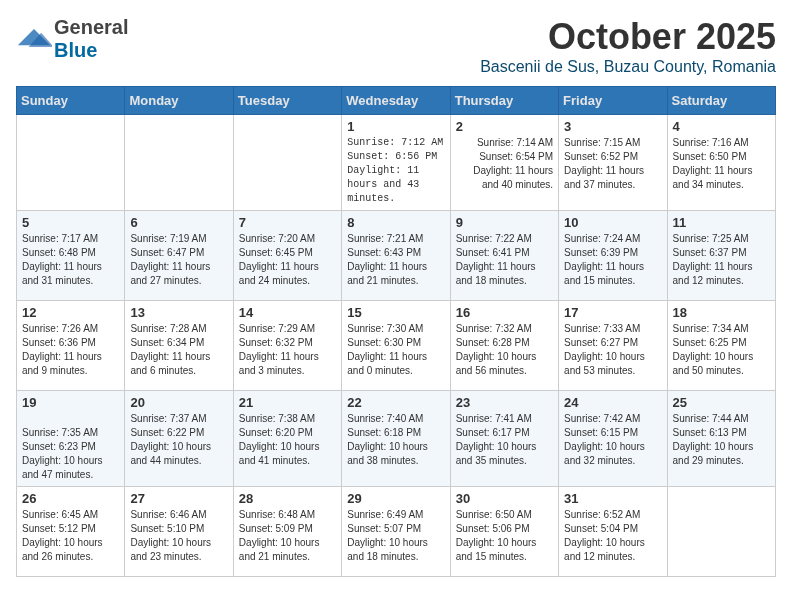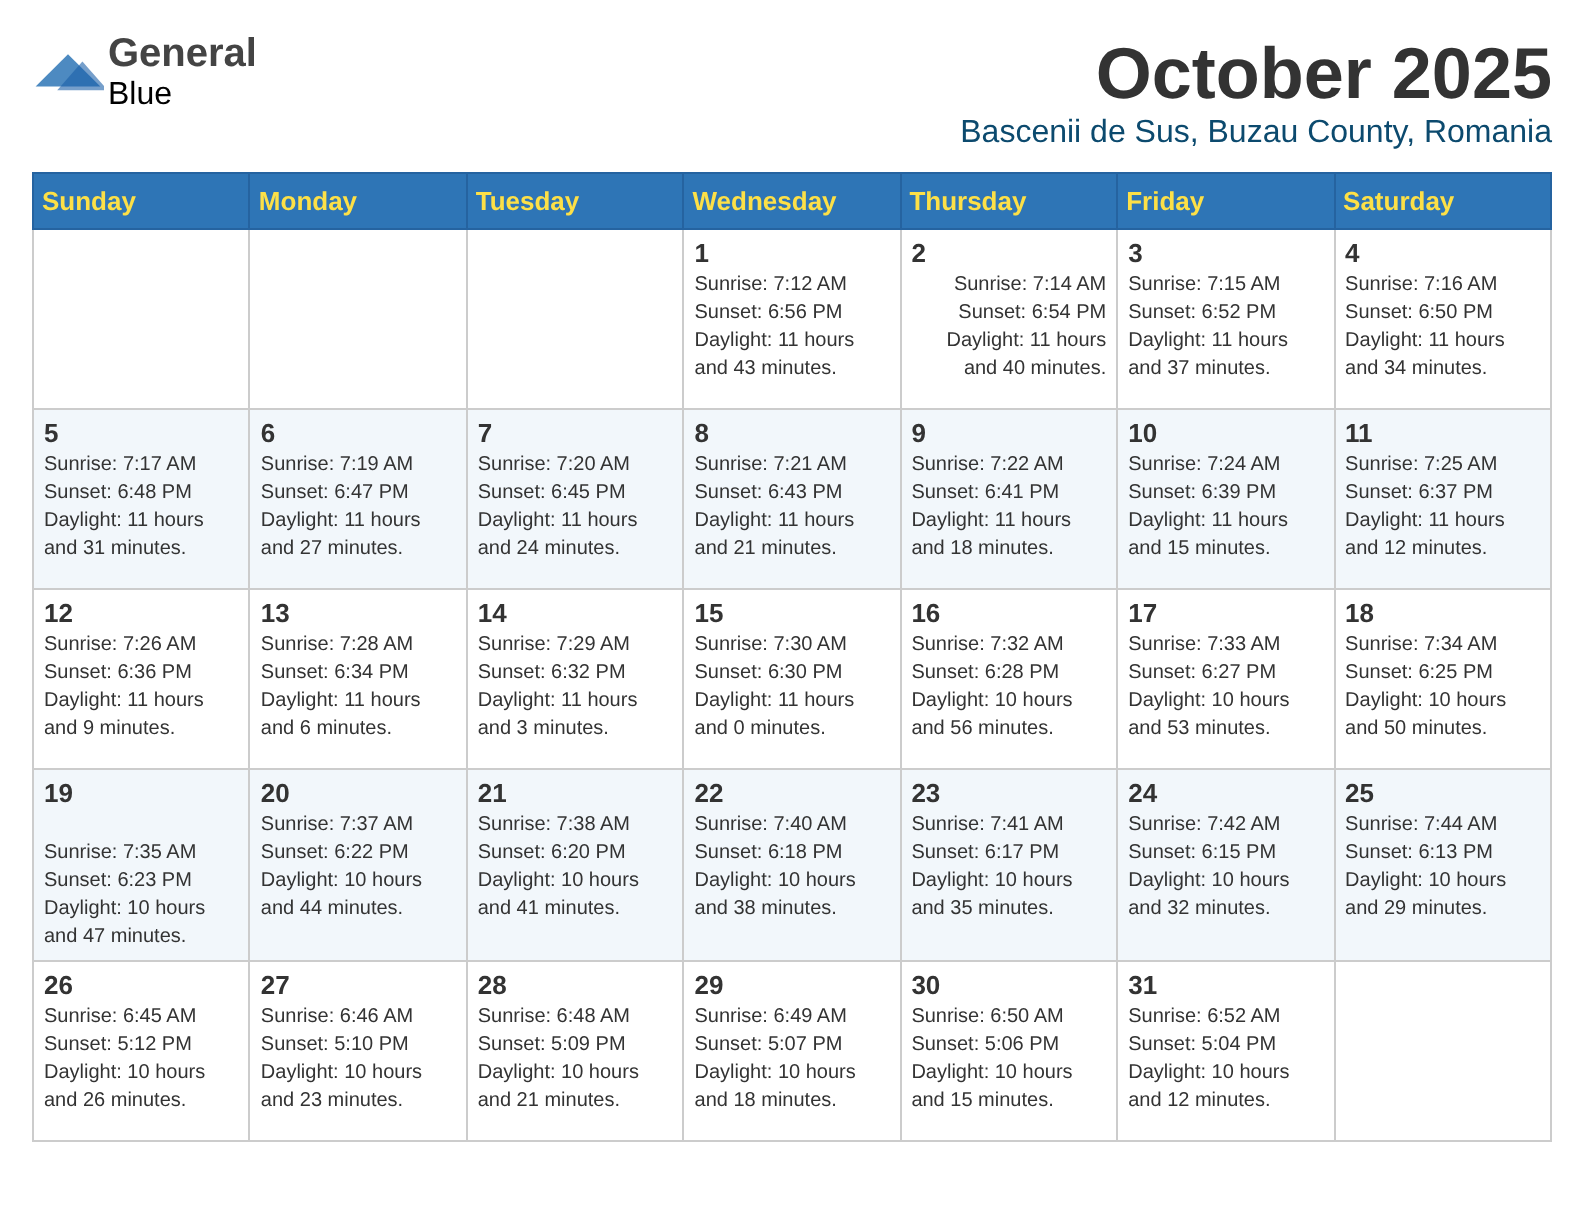--- a/index.html
+++ b/index.html
@@ -44,21 +44,21 @@
       font-size: 16px;
       color: #0c4a6e;
     }
     .calendar {
       width: 100%;
       border-collapse: collapse;
       border: 1px solid #ccc;
     }
     .calendar th {
       background-color: #2e75b6;
-      color: #fde047;
+      color: #e5e5e5;
       font-size: 13px;
       font-weight: bold;
       padding: 6px 4px;
       text-align: left;
       border: 1px solid #2563a0;
     }
     .calendar td {
       border: 1px solid #ccc;
       vertical-align: top;
       padding: 4px 5px;
@@ -95,21 +95,21 @@
 
 <div class="header">
   <div class="logo">
     <div class="logo-text-row">
       <svg class="logo-icon" viewBox="0 0 40 26" xmlns="http://www.w3.org/2000/svg">
         <polygon points="20,2 38,20 2,20" fill="#2e75b6" opacity="0.85"></polygon>
         <polygon points="28,6 42,22 14,22" fill="#1a5fa8" opacity="0.6"></polygon>
       </svg>
       <span>
         <span style="font-size:20px;font-weight:bold;color:#444;">General</span><br>
-        <span style="font-size:16px;font-weight:normal;color:#000000;">Blue</span>
+        <span style="font-size:20px;font-weight:bold;color:#0369a1;">Blue</span>
       </span>
     </div>
   </div>
   <div class="title-section">
     <div class="month-title">October 2025</div>
     <div class="subtitle">Bascenii de Sus, Buzau County, Romania</div>
   </div>
 </div>
 
 <table class="calendar">
@@ -124,21 +124,21 @@
       <th>Saturday</th>
     </tr>
   </thead>
   <tbody id="calendar-body">
   <tr>
         <td class="empty-cell"></td>
         <td class="empty-cell"></td>
         <td class="empty-cell"></td>
         <td>
           <span class="day-number">1</span>
-          <div class="day-info" style="white-space: pre-line;">Sunrise: 7:12 AM
+          <div class="day-info" style="white-space: pre-line; font-family: Liberation Mono, monospace;">Sunrise: 7:12 AM
 Sunset: 6:56 PM
 Daylight: 11 hours and 43 minutes.</div>
         </td>
         <td>
           <span class="day-number">2</span>
           <div class="day-info" style="white-space: pre-line; text-align: right;">Sunrise: 7:14 AM
 Sunset: 6:54 PM
 Daylight: 11 hours and 40 minutes.</div>
         </td>
         <td>

